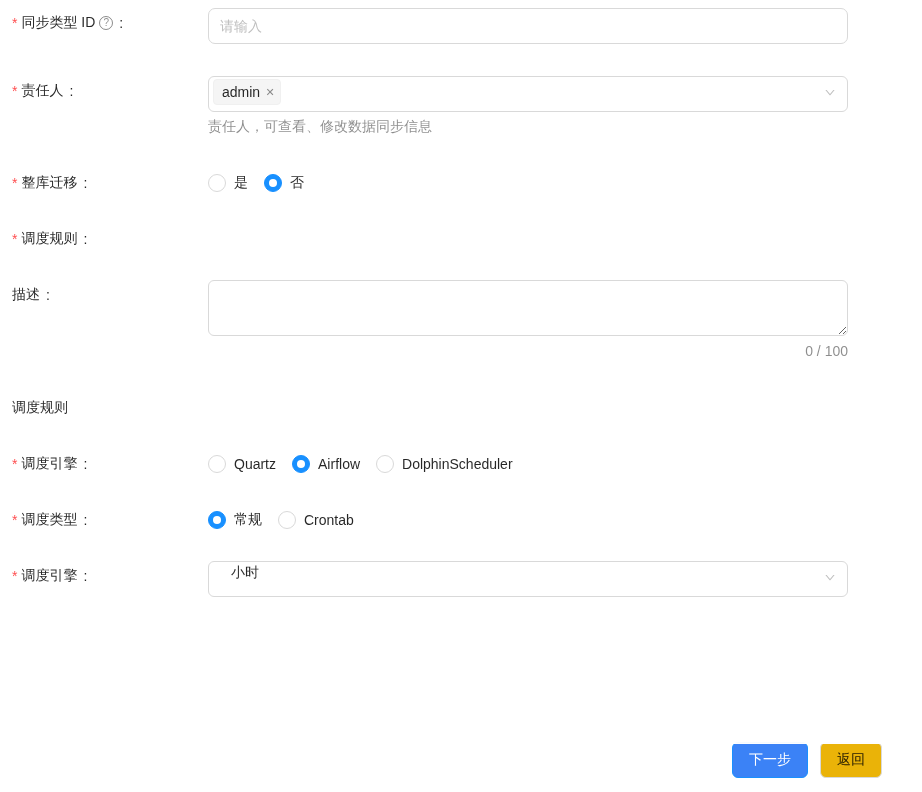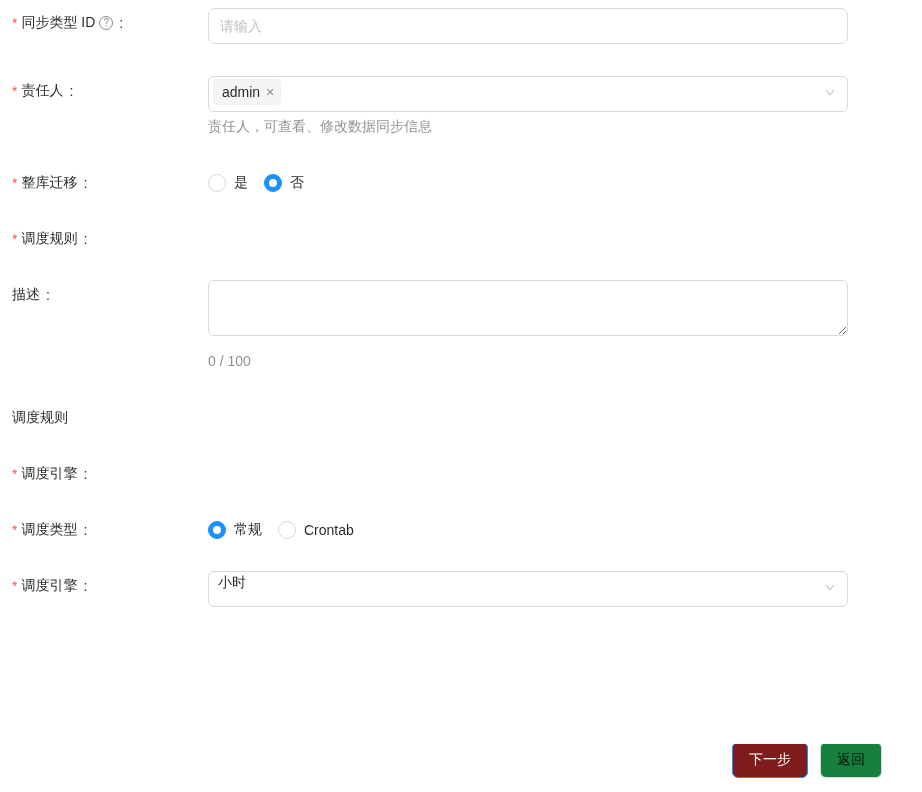--- a/index.html
+++ b/index.html
@@ -74,21 +74,21 @@
   padding: 2px 30px 2px 4px;
   border: 1px solid #d9d9d9;
   border-radius: 6px;
   display: flex;
   align-items: flex-start;
   position: relative;
   cursor: pointer;
   background: #fff;
 }
 .select-box.single {
-  padding-left: 9px;
+  padding-left: 22px;
 }
 .tag {
   display: inline-flex;
   align-items: center;
   background: #f5f5f5;
   border: 1px solid #f0f0f0;
   border-radius: 4px;
   padding: 0 4px 0 8px;
   height: 26px;
   font-size: 14px;
@@ -158,23 +158,24 @@
   height: 56px;
   padding: 6px 11px;
   border: 1px solid #d9d9d9;
   border-radius: 6px;
   font-size: 14px;
   font-family: inherit;
   resize: both;
   outline: none;
 }
 .char-count {
+  text-align: right;
   color: #00000073;
   font-size: 14px;
-  margin-top: 14px;
+  margin-top: 4px;
 }
 .section-title {
   font-size: 14px;
   color: #000000d9;
   padding: 8px 4px 32px;
   font-family: Liberation Serif, serif;
 }
 .footer-bar {
   position: absolute;
   left: 0;
@@ -198,25 +199,25 @@
   background: linear-gradient(to bottom, rgba(255,255,255,0), rgba(255,255,255,1));
   pointer-events: none;
 }
 .btn {
   height: 36px;
   padding: 0 16px;
   border-radius: 6px;
   font-size: 14px;
   cursor: pointer;
   border: 1px solid #d9d9d9;
-  background: #15803d;
+  background: #eab308;
   color: #000000d9;
 }
 .btn.primary {
-  background: #7f1d1d;
+  background: #3b82f6;
   border-color: #1890ff;
   color: #fff;
 }
 </style>
 </head>
 <body>
 
 <div class="form-container">
 
   <div class="form-row">
@@ -295,20 +296,36 @@
   </div>
 
   <div class="section-title">调度规则</div>
 
   <div class="form-row">
     <div class="form-label">
       <span class="required-star">*</span>
       <span class="label-text">调度引擎</span>
       <span class="colon">:</span>
     </div>
+    <div class="form-control">
+      <div class="radio-group">
+        <label class="radio-option">
+          <span class="radio-circle"></span>
+          <span>Quartz</span>
+        </label>
+        <label class="radio-option">
+          <span class="radio-circle checked"></span>
+          <span>Airflow</span>
+        </label>
+        <label class="radio-option">
+          <span class="radio-circle"></span>
+          <span>DolphinScheduler</span>
+        </label>
+      </div>
+    </div>
   </div>
 
   <div class="form-row">
     <div class="form-label">
       <span class="required-star">*</span>
       <span class="label-text">调度类型</span>
       <span class="colon">:</span>
     </div>
     <div class="form-control">
       <div class="radio-group">

